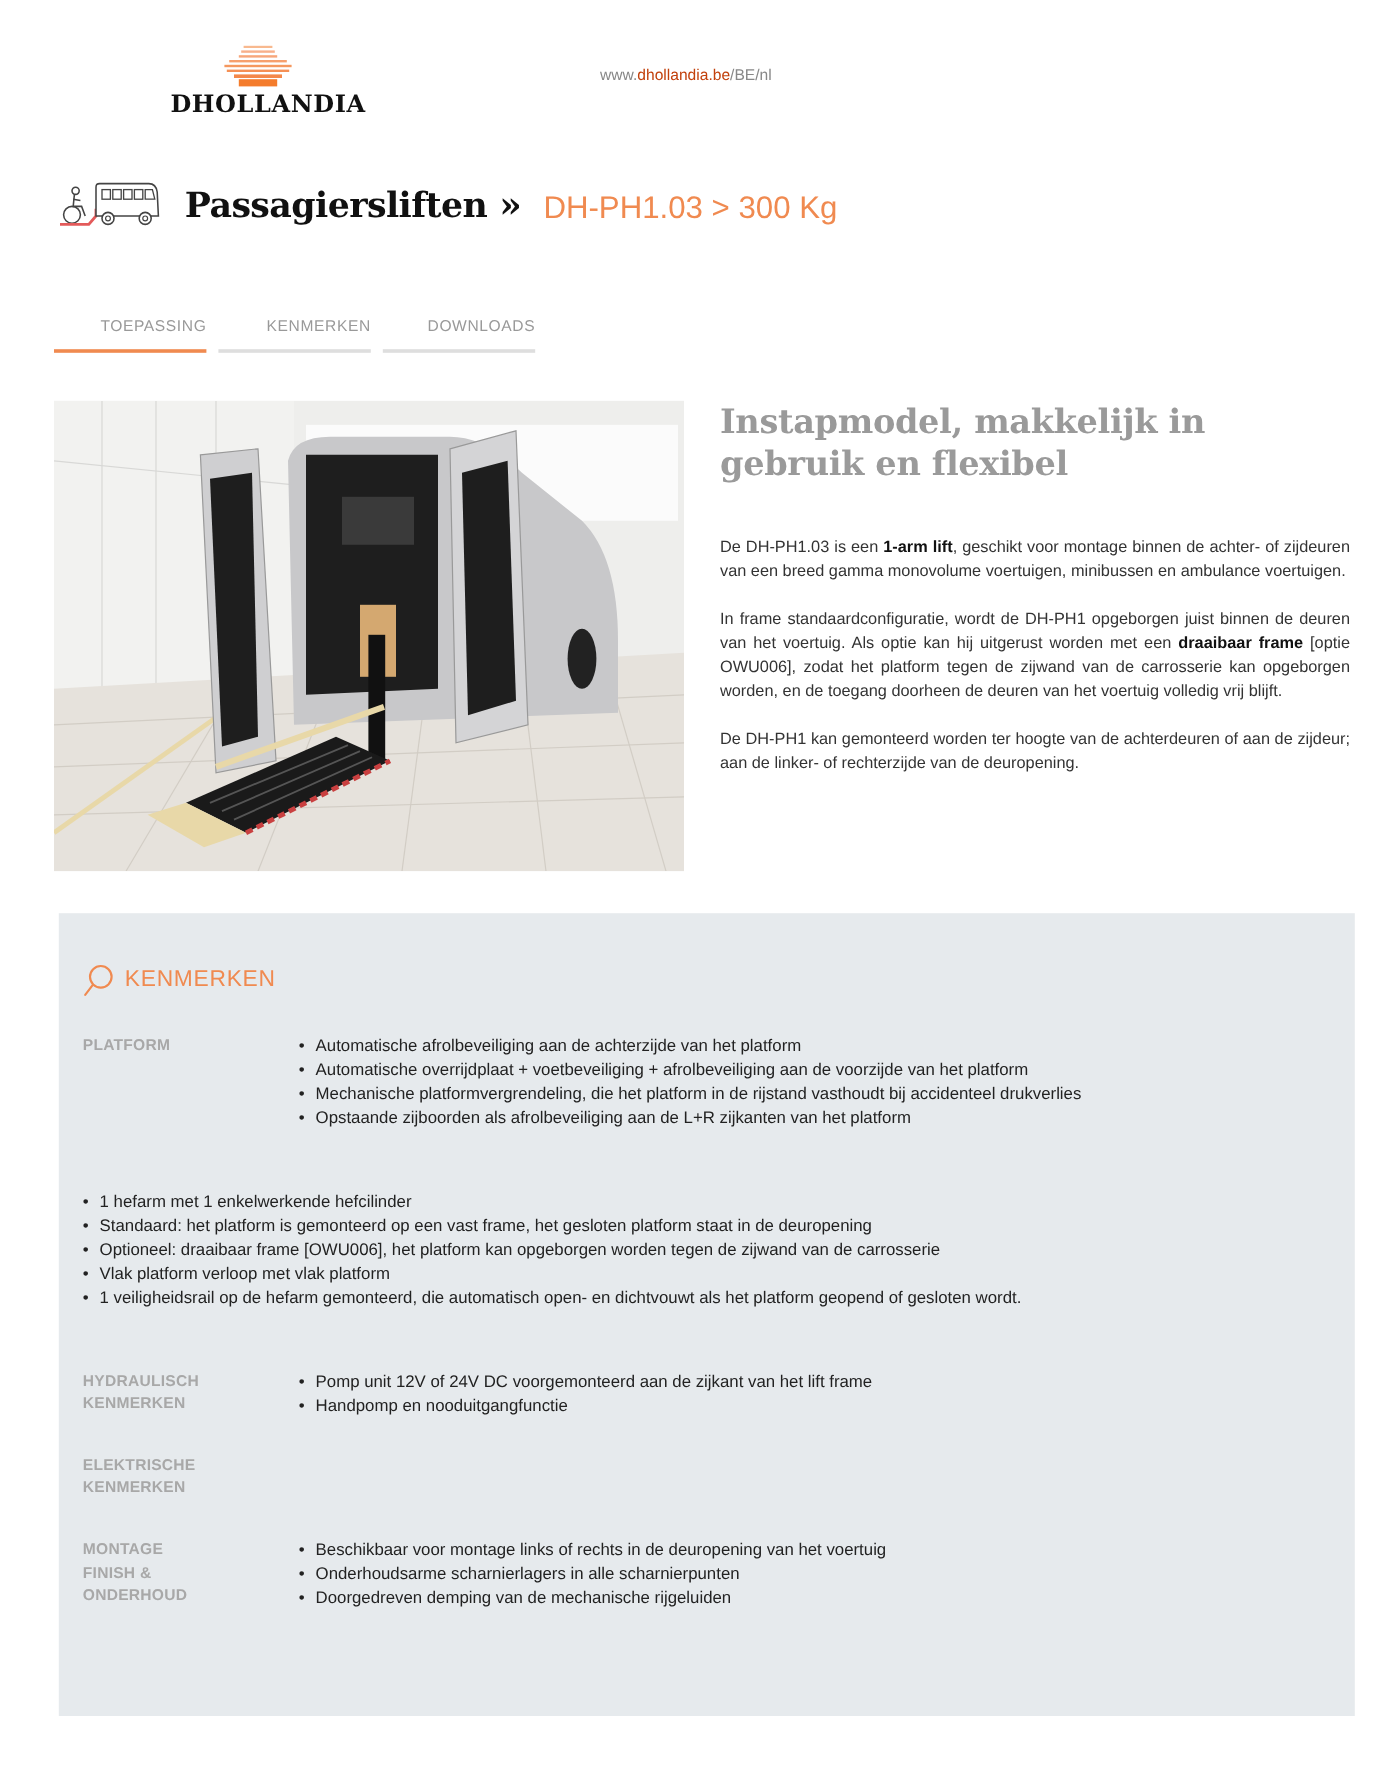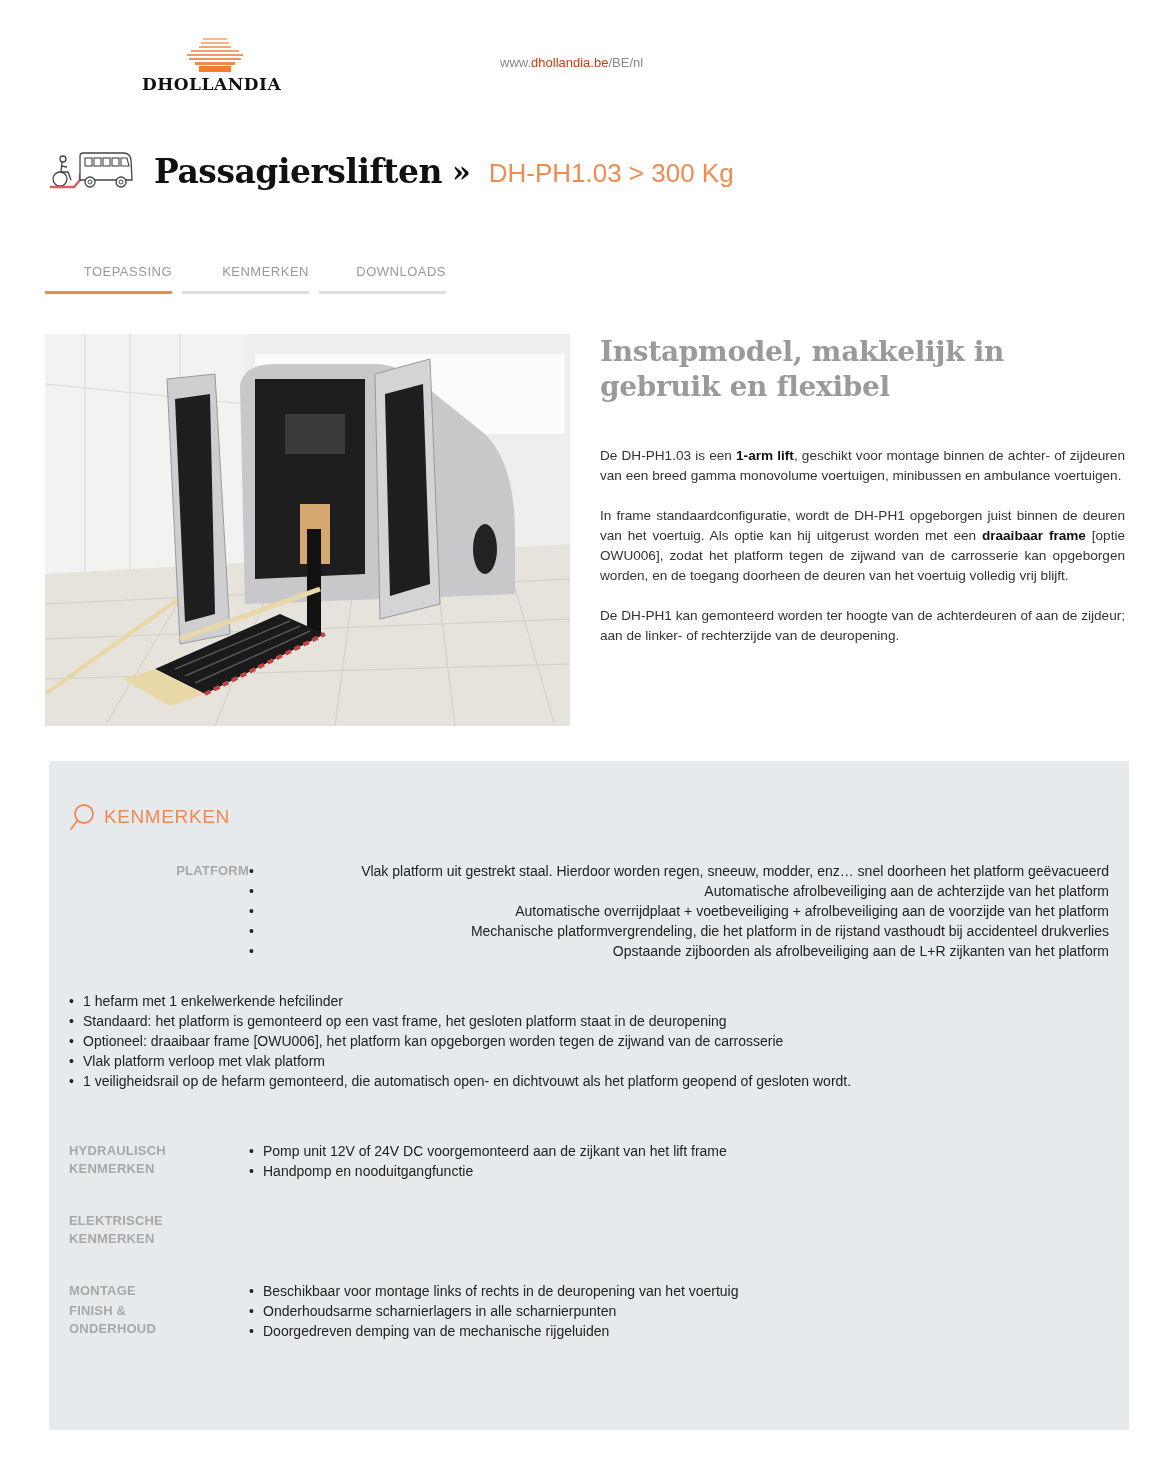--- a/index.html
+++ b/index.html
@@ -2,28 +2,28 @@
 <html><head>
 <meta charset="utf-8">
 <style>
   * { box-sizing: border-box; margin: 0; padding: 0; }
   html, body { width: 1154px; height: 1476px; background: #ffffff; overflow: hidden; }
   body { font-family: "DejaVu Sans", sans-serif; color: #222; position: relative; }
 
   
   .logo { position: absolute; left: 140px; top: 36px; width: 150px; height: 60px; }
   .logo-mark { position: absolute; left: 45px; top: 2px; width: 60px; height: 36px; }
-  .logo-text { position: absolute; left: 2px; top: 38px; font-family: "DejaVu Serif", serif; font-weight: bold; font-size: 17px; letter-spacing: 0.5px; color: #111; }
+  .logo-text { position: absolute; left: 2px; top: 38px; font-family: "DejaVu Serif", serif; font-weight: bold; font-size: 20px; letter-spacing: 0.5px; color: #111; }
   .site-url { position: absolute; left: 500px; top: 55px; font-family: "Liberation Sans", sans-serif; font-size: 13px; color: #888; }
   .site-url .domain { color: #c2410c; }
 
   
   .title-row { position: absolute; left: 46px; top: 148px; height: 46px; display: flex; align-items: center; }
   .bus-icon { width: 88px; height: 42px; margin-right: 20px; }
-  .page-title { font-family: "DejaVu Serif", serif; font-weight: bold; font-size: 33px; color: #111; letter-spacing: -0.5px; }
+  .page-title { font-family: "DejaVu Serif", serif; font-weight: bold; font-size: 29px; color: #111; letter-spacing: -0.5px; }
   .title-sep { font-family: "DejaVu Serif", serif; font-weight: bold; font-size: 30px; color: #111; margin: 0 18px 0 10px; }
   .model-name { font-family: "Liberation Sans", sans-serif; font-size: 26px; color: #f08a50; margin-top: 4px; }
 
   
   .tabs { position: absolute; left: 45px; top: 256px; display: flex; gap: 10px; }
   .tab { width: 127px; height: 38px; border-bottom: 3px solid #dedede; font-family: "Liberation Sans", sans-serif; font-size: 13px; color: #999; letter-spacing: 0.5px; text-align: right; padding-top: 8px; cursor: pointer; }
   .tab.active { border-bottom-color: #f08a50; color: #999; }
 
   
   .photo { position: absolute; left: 45px; top: 334px; width: 525px; height: 392px; background: #f0f0ee; overflow: hidden; }
@@ -169,24 +169,23 @@
 
 <div class="panel">
   <div class="panel-head">
     <svg viewBox="0 0 26 28">
       <circle cx="15" cy="11" r="9" fill="none" stroke="#f08a50" stroke-width="1.8"></circle>
       <line x1="8.5" y1="17.5" x2="2" y2="26" stroke="#f08a50" stroke-width="1.8" stroke-linecap="round"></line>
     </svg>
     <span class="panel-title">KENMERKEN</span>
   </div>
 
-  <div class="spec" style="top:100px;text-align:right;">
+  <div class="spec" style="top:100px;">
     <div class="spec-label">PLATFORM</div>
     <ul class="spec-items">
-      <li>Vlak platform uit gestrekt staal. Hierdoor worden regen, sneeuw, modder, enz… snel doorheen het platform geëvacueerd</li>
       <li>Automatische afrolbeveiliging aan de achterzijde van het platform</li>
       <li>Automatische overrijdplaat + voetbeveiliging + afrolbeveiliging aan de voorzijde van het platform</li>
       <li>Mechanische platformvergrendeling, die het platform in de rijstand vasthoudt bij accidenteel drukverlies</li>
       <li>Opstaande zijboorden als afrolbeveiliging aan de L+R zijkanten van het platform</li>
     </ul>
   </div>
 
   <div class="spec" style="top:230px;">
     <ul class="spec-items">
       <li>1 hefarm met 1 enkelwerkende hefcilinder</li>

